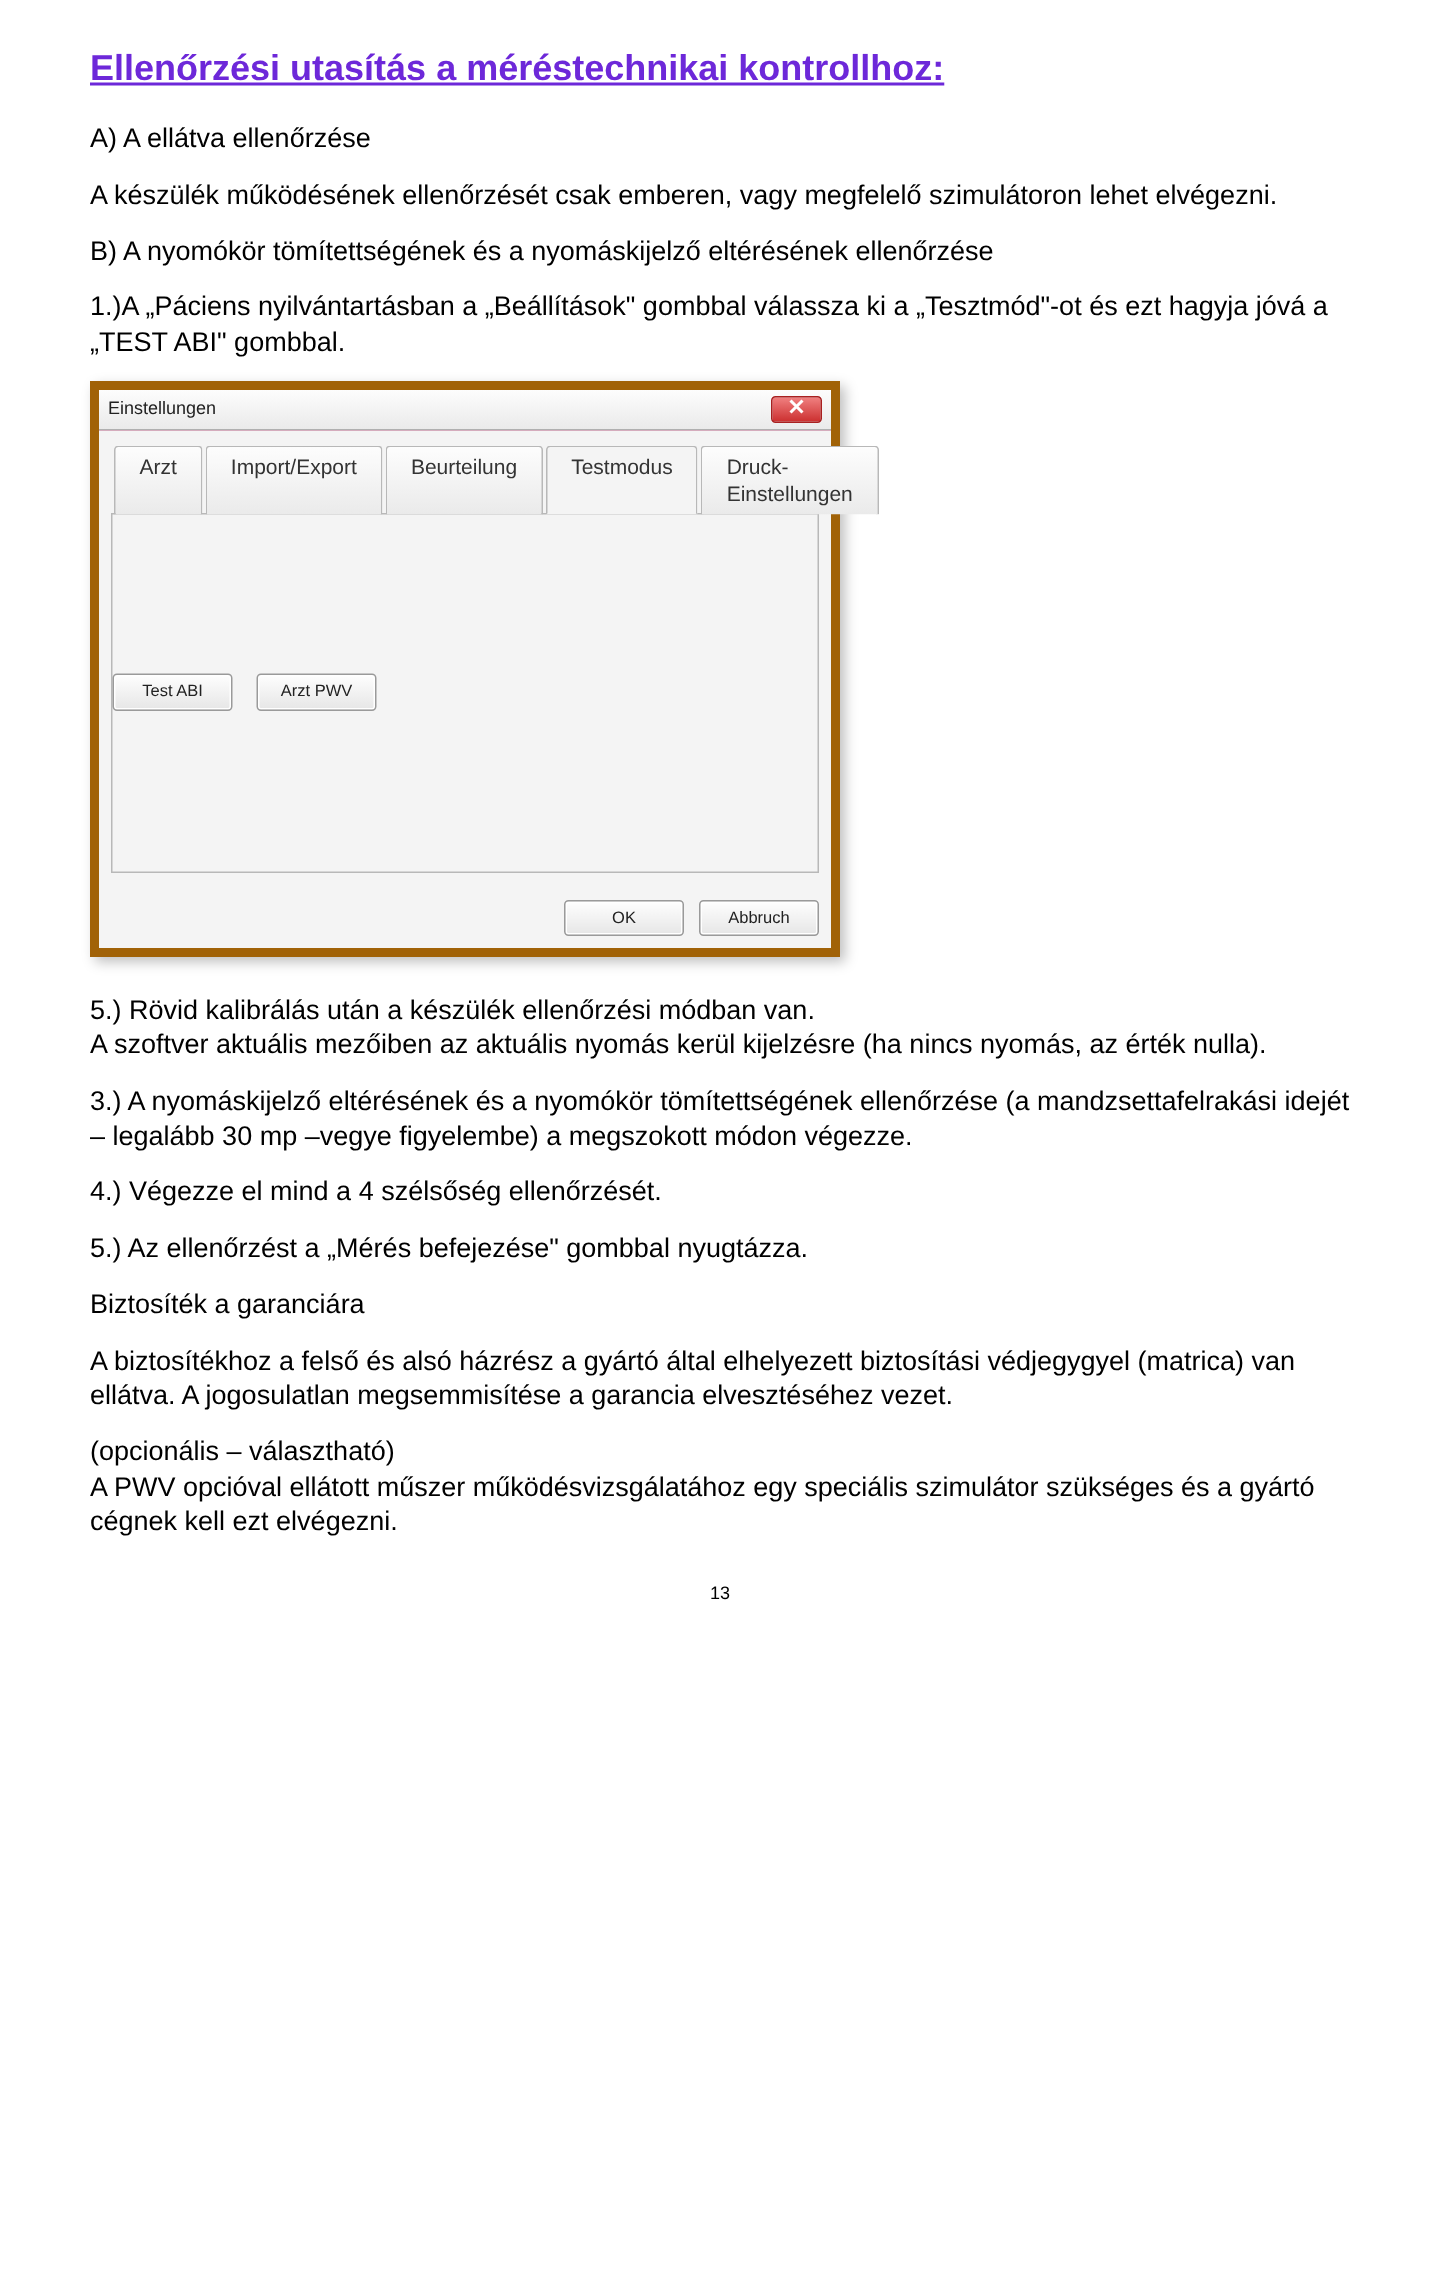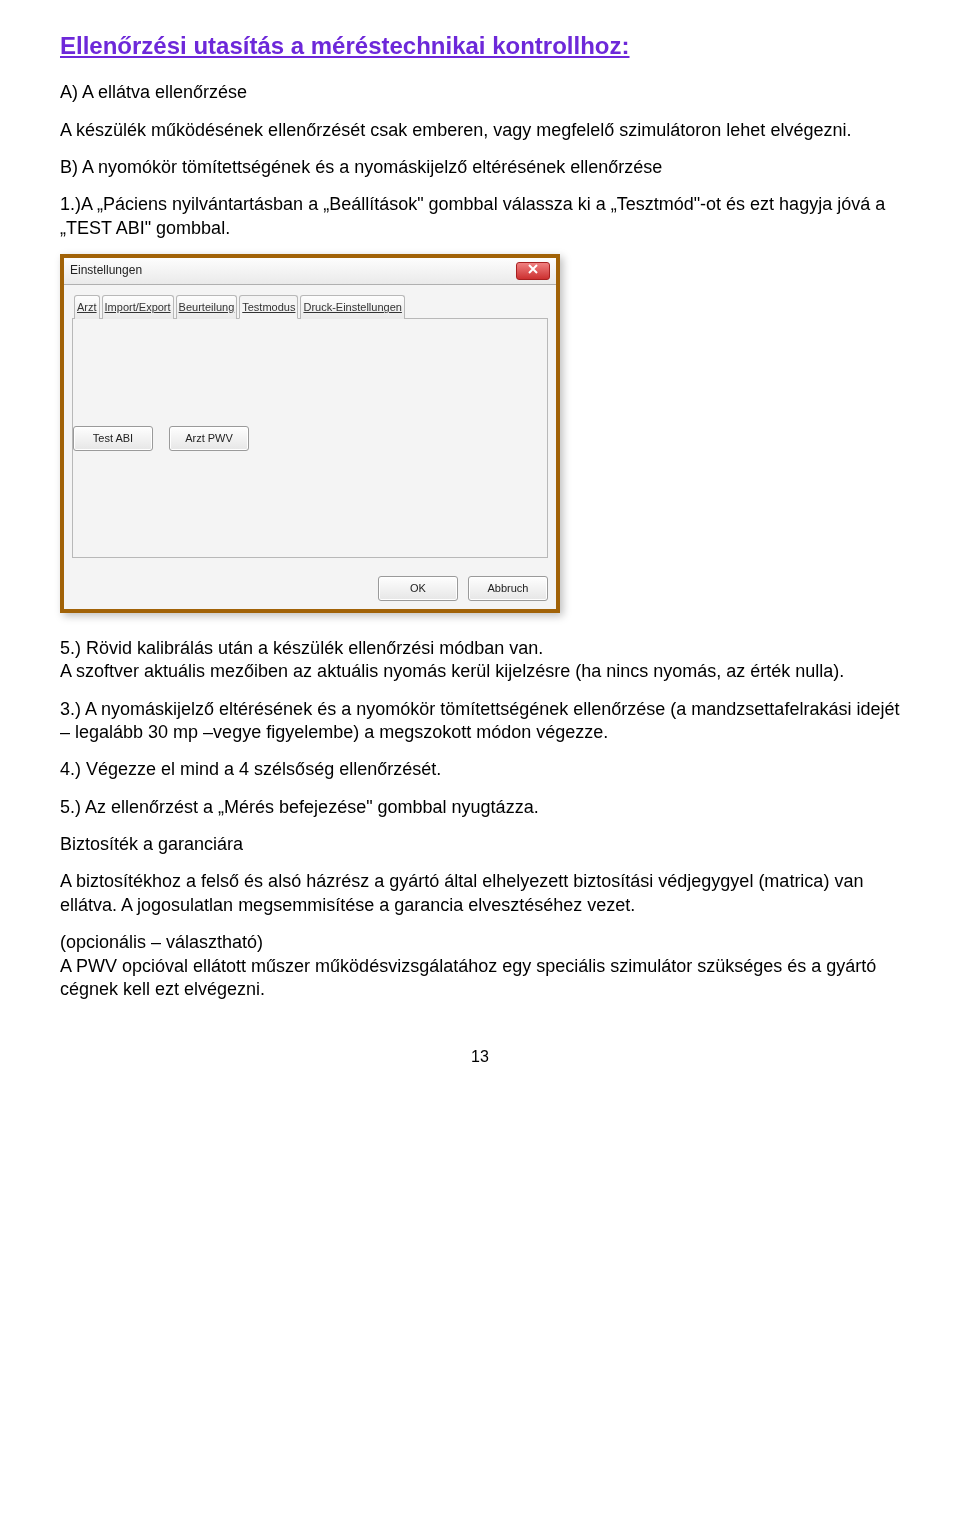--- a/index.html
+++ b/index.html
@@ -20,21 +20,21 @@
     text-decoration: underline;
     margin-bottom: 20px;
   }
   .section { margin-bottom: 14px; }
   .para { margin-bottom: 14px; }
 
   
   .dialog-wrap {
     width: 500px;
     margin: 10px 0 24px 0;
-    border: 4px solid #a16207;
+    border: 6px solid #a16207;
     background: #be185d;
     font-family: Tahoma, Arial, sans-serif;
     font-size: 12px;
     color: #222;
     box-shadow: 3px 3px 8px rgba(0,0,0,0.25);
   }
   .dlg-titlebar {
     display: flex;
     align-items: center;
     justify-content: space-between;
@@ -59,29 +59,28 @@
     background: #f4f4f4;
   }
 
   .tabstrip {
     display: flex;
     gap: 2px;
     margin-bottom: -1px;
     padding-left: 2px;
   }
   .tab {
-    padding: 4px 2px;
+    padding: 4px 16px;
     border: 1px solid #b8b8b8;
     border-bottom: none;
     background: linear-gradient(#fdfdfd, #eaeaea);
     border-radius: 3px 3px 0 0;
-    font-size: 11px;
+    font-size: 14px;
     color: #333;
     position: relative;
-    text-decoration: underline;
   }
   .tab.active {
     background: #f4f4f4;
     border-bottom: 1px solid #f4f4f4;
     z-index: 2;
   }
   .tabpanel {
     border: 1px solid #b8b8b8;
     height: 240px;
     background: #f4f4f4;
@@ -103,22 +102,22 @@
     display: flex;
     justify-content: flex-end;
     gap: 10px;
     padding: 10px 8px 8px 8px;
     background: #f4f4f4;
   }
 
   .bold { font-weight: normal; }
   .page-num {
     text-align: center;
-    font-size: 16px;
-    margin-top: 46px;
+    font-size: 12px;
+    margin-top: 28px;
   }
 </style>
 </head>
 <body>
 
 <h1>Ellenőrzési utasítás a méréstechnikai kontrollhoz:</h1>
 
 <p class="section">A) A ellátva ellenőrzése</p>
 <p class="para">A készülék működésének ellenőrzését csak emberen, vagy megfelelő szimulátoron lehet elvégezni.</p>
 

